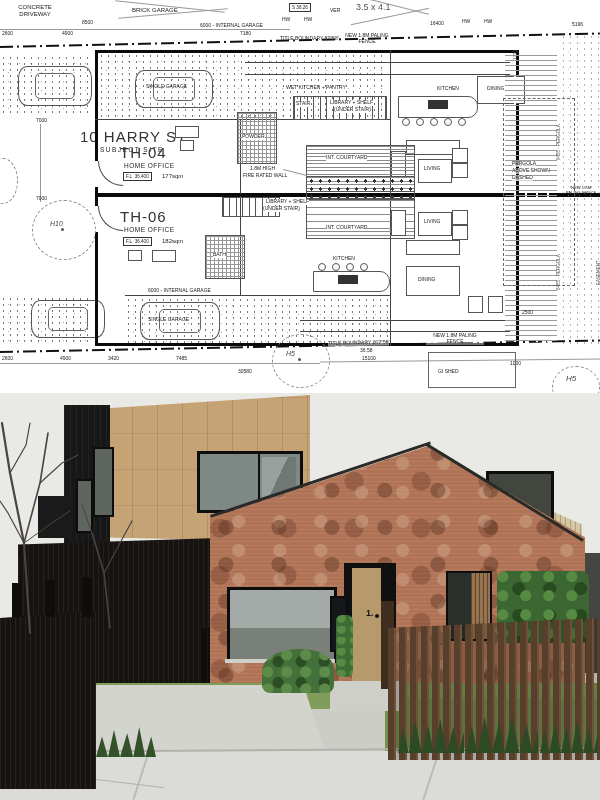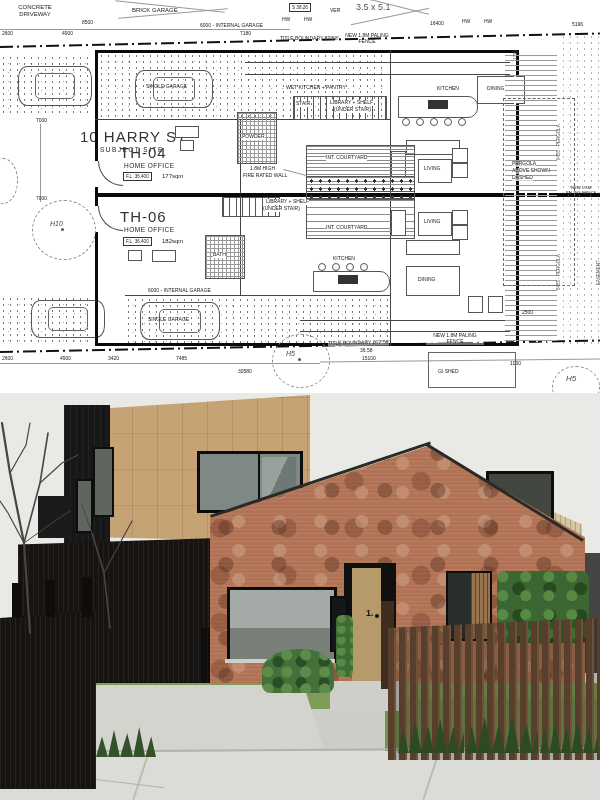--- a/index.html
+++ b/index.html
@@ -47,21 +47,21 @@
 
   <div id="plan">
 
     <div class="hair" style="left:115px;top:6px;width:110px;height:1px;transform:rotate(6deg);"></div>
     <div class="hair" style="left:118px;top:13px;width:110px;height:1px;transform:rotate(-5deg);"></div>
     <div class="hair" style="left:350px;top:4px;width:80px;height:1px;transform:rotate(14deg);"></div>
     <div class="hair" style="left:350px;top:16px;width:80px;height:1px;transform:rotate(-12deg);"></div>
 
     <div class="lbl w" style="left:10px;top:4px;width:50px;">CONCRETE DRIVEWAY</div>
     <div class="lbl" style="left:132px;top:7px;">BRICK GARAGE</div>
-    <div class="lbl" style="left:356px;top:2px;font-size:9px;color:#555;">3.5 x 5.1</div>
+    <div class="lbl" style="left:356px;top:2px;font-size:9px;color:#555;">3.5 x 4.1</div>
     <div class="flbox" style="left:289px;top:3px;">S 38.26</div>
     <div class="lbl tiny" style="left:330px;top:8px;">VER</div>
     <div class="lbl tiny" style="left:282px;top:17px;">HW</div>
     <div class="lbl tiny" style="left:304px;top:17px;">HW</div>
     <div class="lbl tiny" style="left:462px;top:19px;">HW</div>
     <div class="lbl tiny" style="left:484px;top:19px;">HW</div>
 
     <div class="hair" style="left:0;top:29px;width:290px;height:.8px;"></div>
     <div class="lbl tiny" style="left:82px;top:20px;">8500</div>
     <div class="lbl tiny" style="left:2px;top:31px;">2600</div>

